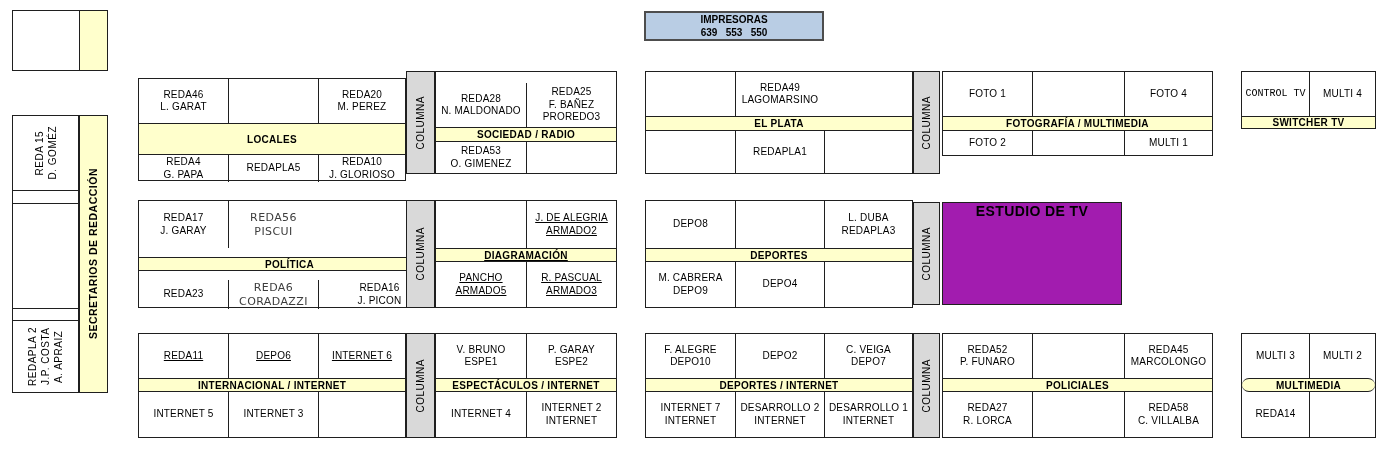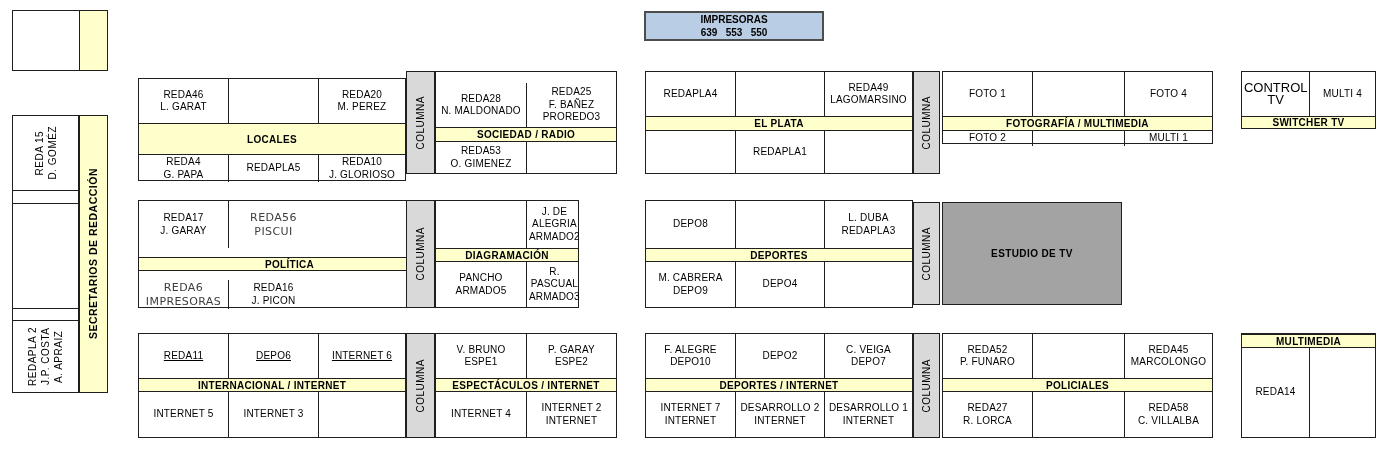--- a/index.html
+++ b/index.html
@@ -25,33 +25,33 @@
     border-top:1px solid #1f1f1f; border-bottom:1px solid #1f1f1f;
     display:flex; align-items:center; justify-content:center;
     font-weight:bold; font-size:10px; letter-spacing:0.3px;
   }
   .cols-3a { grid-template-columns:89px 90px 1fr; }
   .cols-2a { grid-template-columns:90px 1fr; }
   .cols-3b { grid-template-columns:89px 89px 1fr; }
   .cols-3c { grid-template-columns:89px 92px 1fr; }
   .cols-2b { grid-template-columns:67px 1fr; }
   .alt { font-family:"DejaVu Sans", sans-serif; font-size:11px; line-height:13.5px; color:#3d3d3d; letter-spacing:0.4px; }
-  .small { font-size:13px; letter-spacing:0; }
+  .small { font-size:10px; letter-spacing:0;font-family:Liberation Mono, monospace; }
   .columna {
     position:absolute; box-sizing:border-box; background:#D9D9D9;
     border:1px solid #1f1f1f; display:flex; align-items:center; justify-content:center;
   }
   .vtext {
     writing-mode:vertical-rl; transform:rotate(180deg);
     white-space:pre-line; text-align:center; font-size:10px; letter-spacing:0.5px; line-height:13px;
   }
   .estudio {
     position:absolute; box-sizing:border-box; border:1.5px solid #1f1f1f;
-    background:#a3a3a3; display:flex; align-items:center; justify-content:center;
-    font-weight:bold; font-size:10px; letter-spacing:0.4px;
+    background:#a21caf; display:flex; align-items:flex-start; justify-content:center;
+    font-weight:bold; font-size:14px; letter-spacing:0.4px;
   }
   .impresoras {
     position:absolute; left:644px; top:11px; width:180px; height:30px;
     box-sizing:border-box; background:#B9CDE4; border:2px solid #4d4d4d;
     display:flex; flex-direction:column; align-items:center; justify-content:center;
     font-weight:bold; font-size:10px; line-height:13px;
   }
   .impresoras .nums { white-space:pre;text-align:right; }
   .cornerbox {
     position:absolute; left:12px; top:10px; width:96px; height:61px;
@@ -139,38 +139,37 @@
     <div class="band" style="height:15px;">SOCIEDAD / RADIO</div>
     <div class="brow grow cols-2a">
       <div class="cell">REDA53
 O. GIMENEZ</div>
       <div class="cell"></div>
     </div>
   </div>
 
   <div class="block" style="left:645px; top:71px; width:268px; height:103px;">
     <div class="brow cols-3b" style="height:44px;">
-      <div class="cell">REDAPLA4</div>
       <div class="cell"></div>
       <div class="cell">REDA49
 LAGOMARSINO</div>
     </div>
     <div class="band" style="height:15px;">EL PLATA</div>
     <div class="brow grow cols-3b">
       <div class="cell"></div>
       <div class="cell">REDAPLA1</div>
       <div class="cell"></div>
     </div>
   </div>
 
   <div class="columna" style="left:913px; top:71px; width:27px; height:103px;">
     <span class="vtext">COLUMNA</span>
   </div>
 
-  <div class="block" style="left:942px; top:71px; width:271px; height:73px;">
+  <div class="block" style="left:942px; top:71px; width:271px; height:85px;">
     <div class="brow cols-3c" style="height:44px;">
       <div class="cell">FOTO 1</div>
       <div class="cell"></div>
       <div class="cell">FOTO 4</div>
     </div>
     <div class="band" style="height:15px;">FOTOGRAFÍA / MULTIMEDIA</div>
     <div class="brow grow cols-3c">
       <div class="cell">FOTO 2</div>
       <div class="cell"></div>
       <div class="cell">MULTI 1</div>
@@ -187,32 +186,33 @@
 
   <div class="block" style="left:138px; top:200px; width:303px; height:108px;gap:9px;">
     <div class="brow cols-3a" style="height:47px;">
       <div class="cell">REDA17
 J. GARAY</div>
       <div class="cell alt">REDA56
 PISCUI</div>
     </div>
     <div class="band" style="height:14px;">POLÍTICA</div>
     <div class="brow grow cols-3a">
+      <div class="cell">REDA23</div>
       <div class="cell alt">REDA6
-IMPRESORAS</div>
+CORADAZZI</div>
       <div class="cell">REDA16
 J. PICON</div>
     </div>
   </div>
 
   <div class="columna" style="left:406px; top:200px; width:29px; height:108px;">
     <span class="vtext">COLUMNA</span>
   </div>
 
-  <div class="block" style="left:435px; top:200px; width:144px; height:108px;">
+  <div class="block" style="left:435px; top:200px; width:182px; height:108px;text-decoration:underline;">
     <div class="brow cols-2a" style="height:47px;">
       <div class="cell"></div>
       <div class="cell">J. DE ALEGRIA
 ARMADO2</div>
     </div>
     <div class="band" style="height:14px;">DIAGRAMACIÓN</div>
     <div class="brow grow cols-2a">
       <div class="cell">PANCHO
 ARMADO5</div>
       <div class="cell">R. PASCUAL
@@ -312,20 +312,24 @@
     <div class="brow grow cols-3c">
       <div class="cell">REDA27
 R. LORCA</div>
       <div class="cell"></div>
       <div class="cell">REDA58
 C. VILLALBA</div>
     </div>
   </div>
 
   <div class="block" style="left:1241px; top:333px; width:135px; height:105px;">
-    <div class="band" style="height:14px;">MULTIMEDIA</div>
+    <div class="brow cols-2b" style="height:44px;">
+      <div class="cell">MULTI 3</div>
+      <div class="cell">MULTI 2</div>
+    </div>
+    <div class="band" style="height:14px;border-radius:7px;">MULTIMEDIA</div>
     <div class="brow grow cols-2b">
       <div class="cell">REDA14</div>
       <div class="cell"></div>
     </div>
   </div>
 
 </div>
 
 </body></html>

